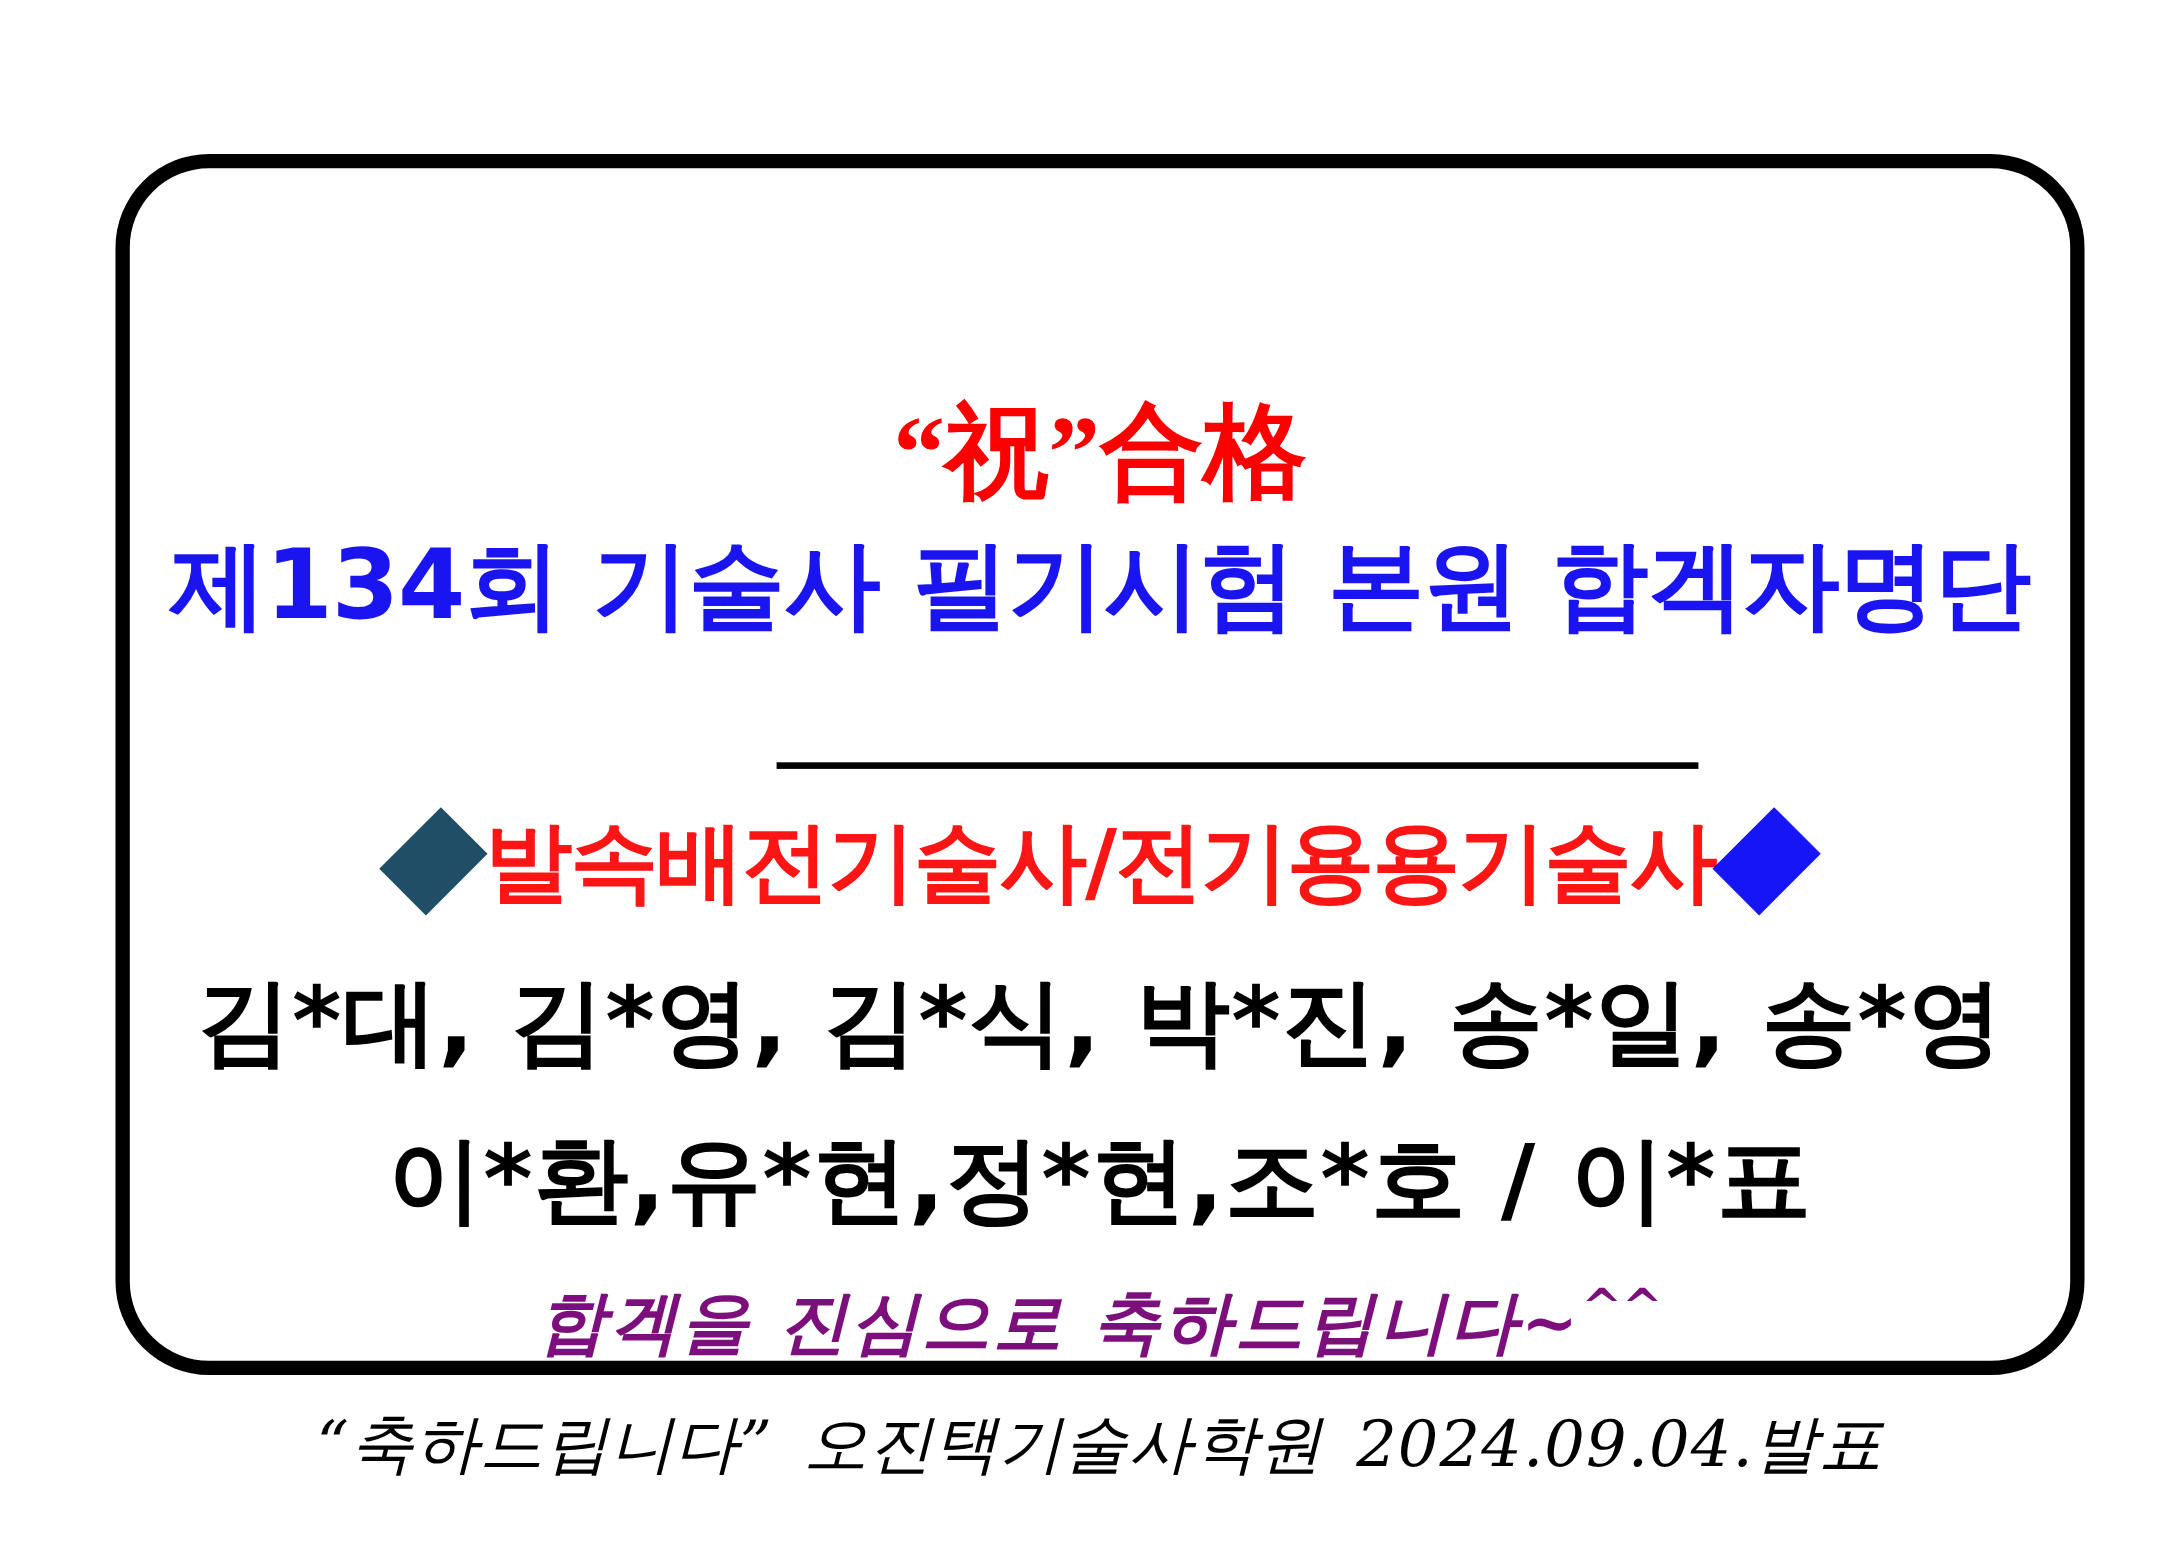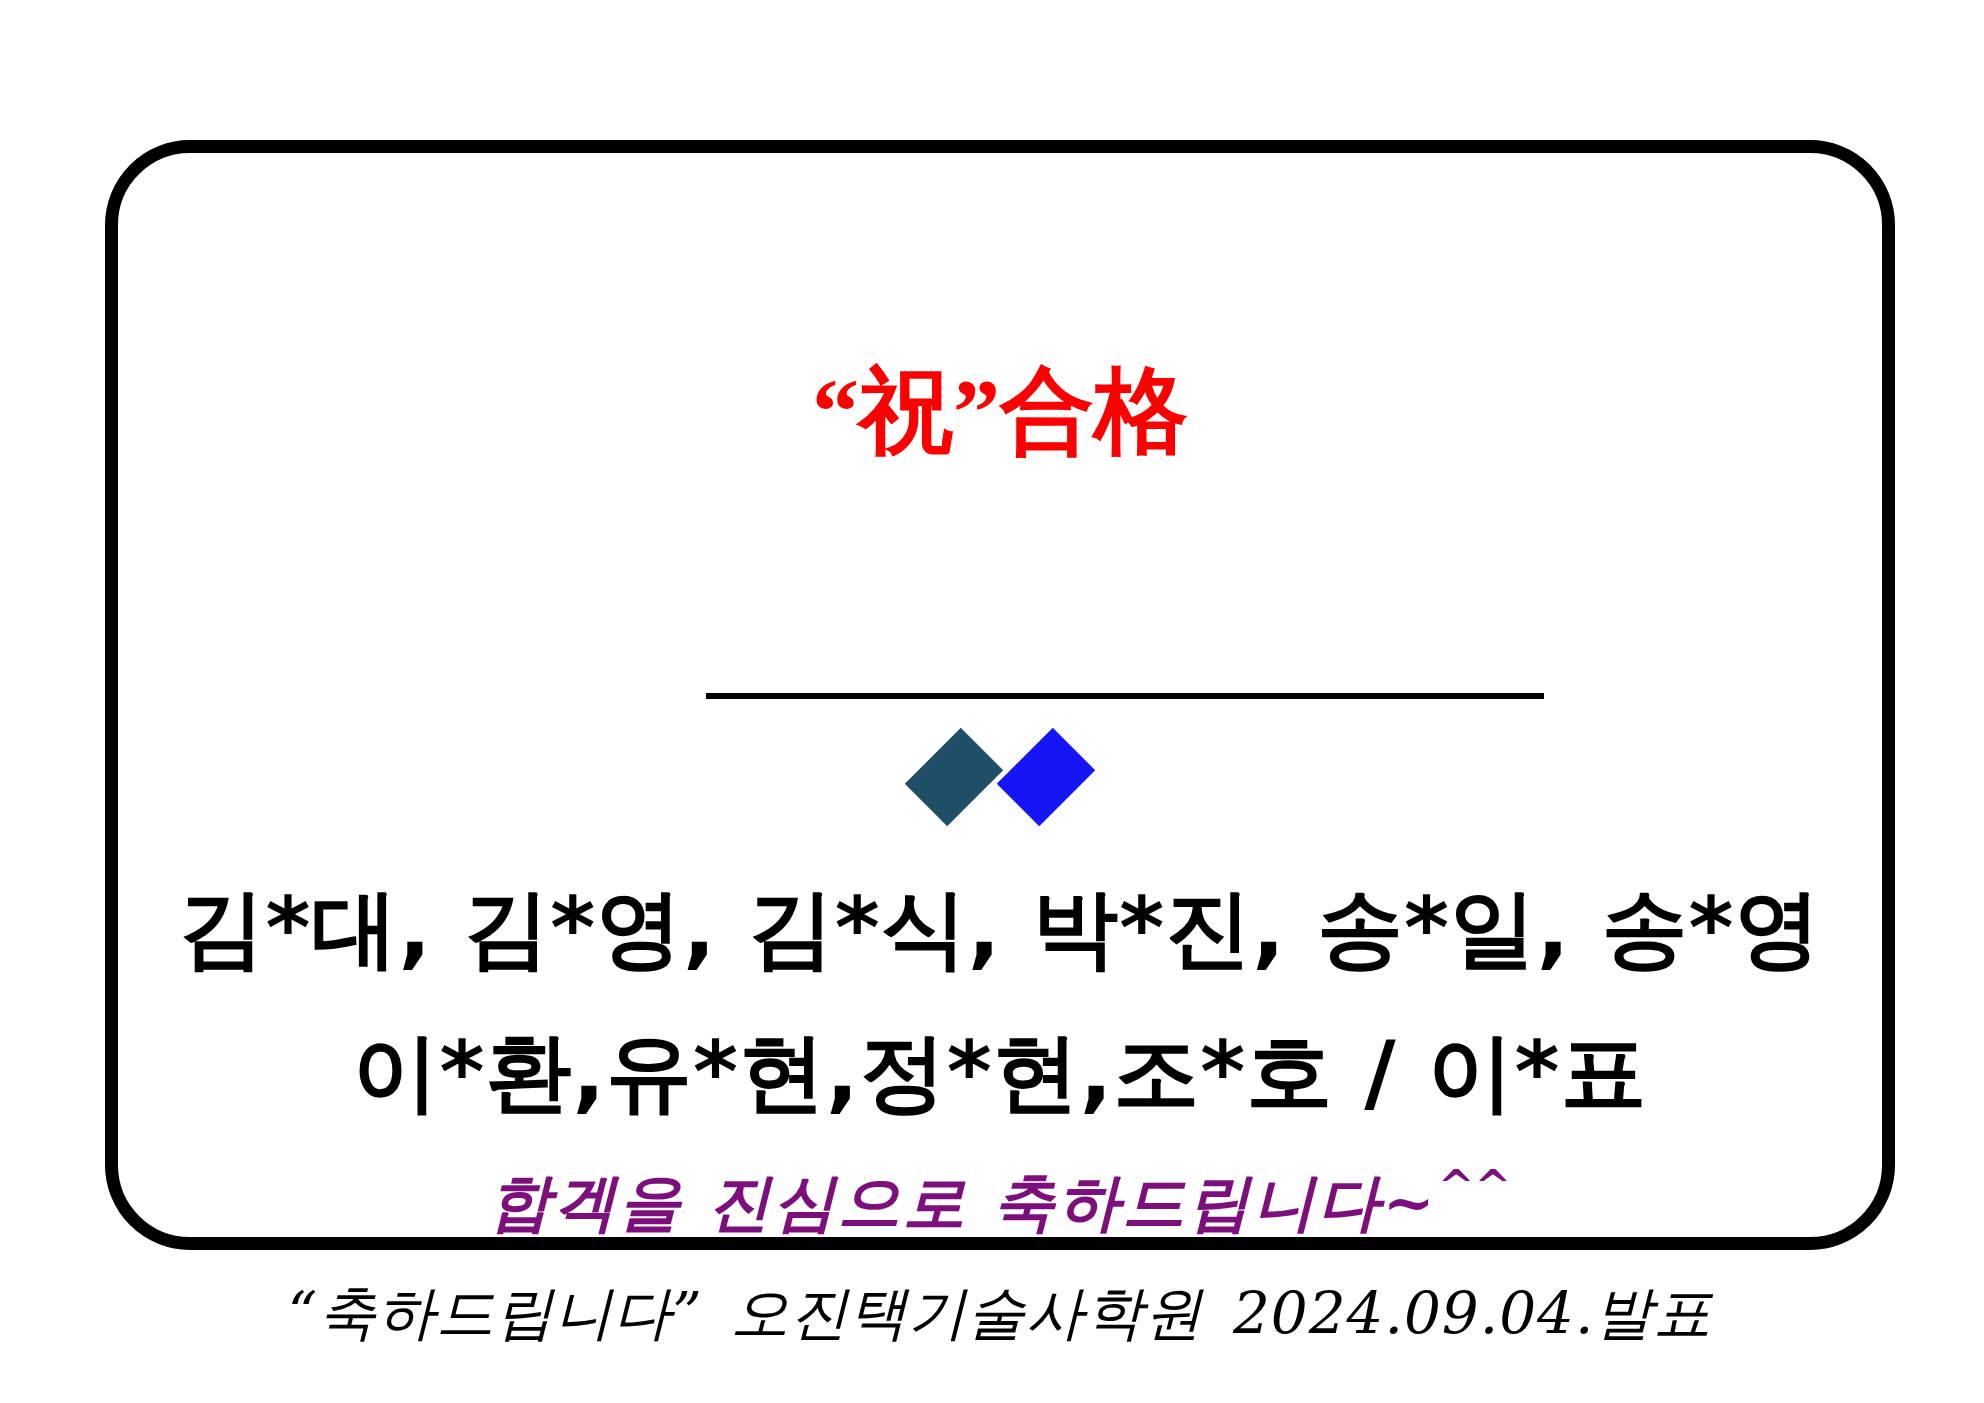--- a/index.html
+++ b/index.html
@@ -147,25 +147,26 @@
 </style>
 </head>
 <body>
 
 <div id="poster-frame">
 
   <div class="line" id="title-celebrate">
     <span class="quote">“</span><span>祝</span><span class="quote">”</span><span>合格</span>
   </div>
 
+  <div class="line" id="exam-title">제134회 기술사 필기시험 본원 합겍자명단</div>
 
   <div id="count-underline"></div>
 
   <div class="line" id="discipline-row">
-    <span class="diamond left"></span><span class="diamond right"></span>
+    <span class="diamond left"></span><span>발속배전기술사/전기용용기술사</span><span class="diamond right"></span>
   </div>
 
   <div class="line names" id="names-row-2">이*환,유*현,정*현,조*호 /  이*표</div>
   <div class="line names" id="names-row-1">김*대, 김*영, 김*식, 박*진, 송*일, 송*영</div>
 
   <div class="line" id="congrats">
     <span>합겍을 진심으로 축하드립니다~</span><span class="carets">^^</span>
   </div>
 
   <div class="line" id="footer">

